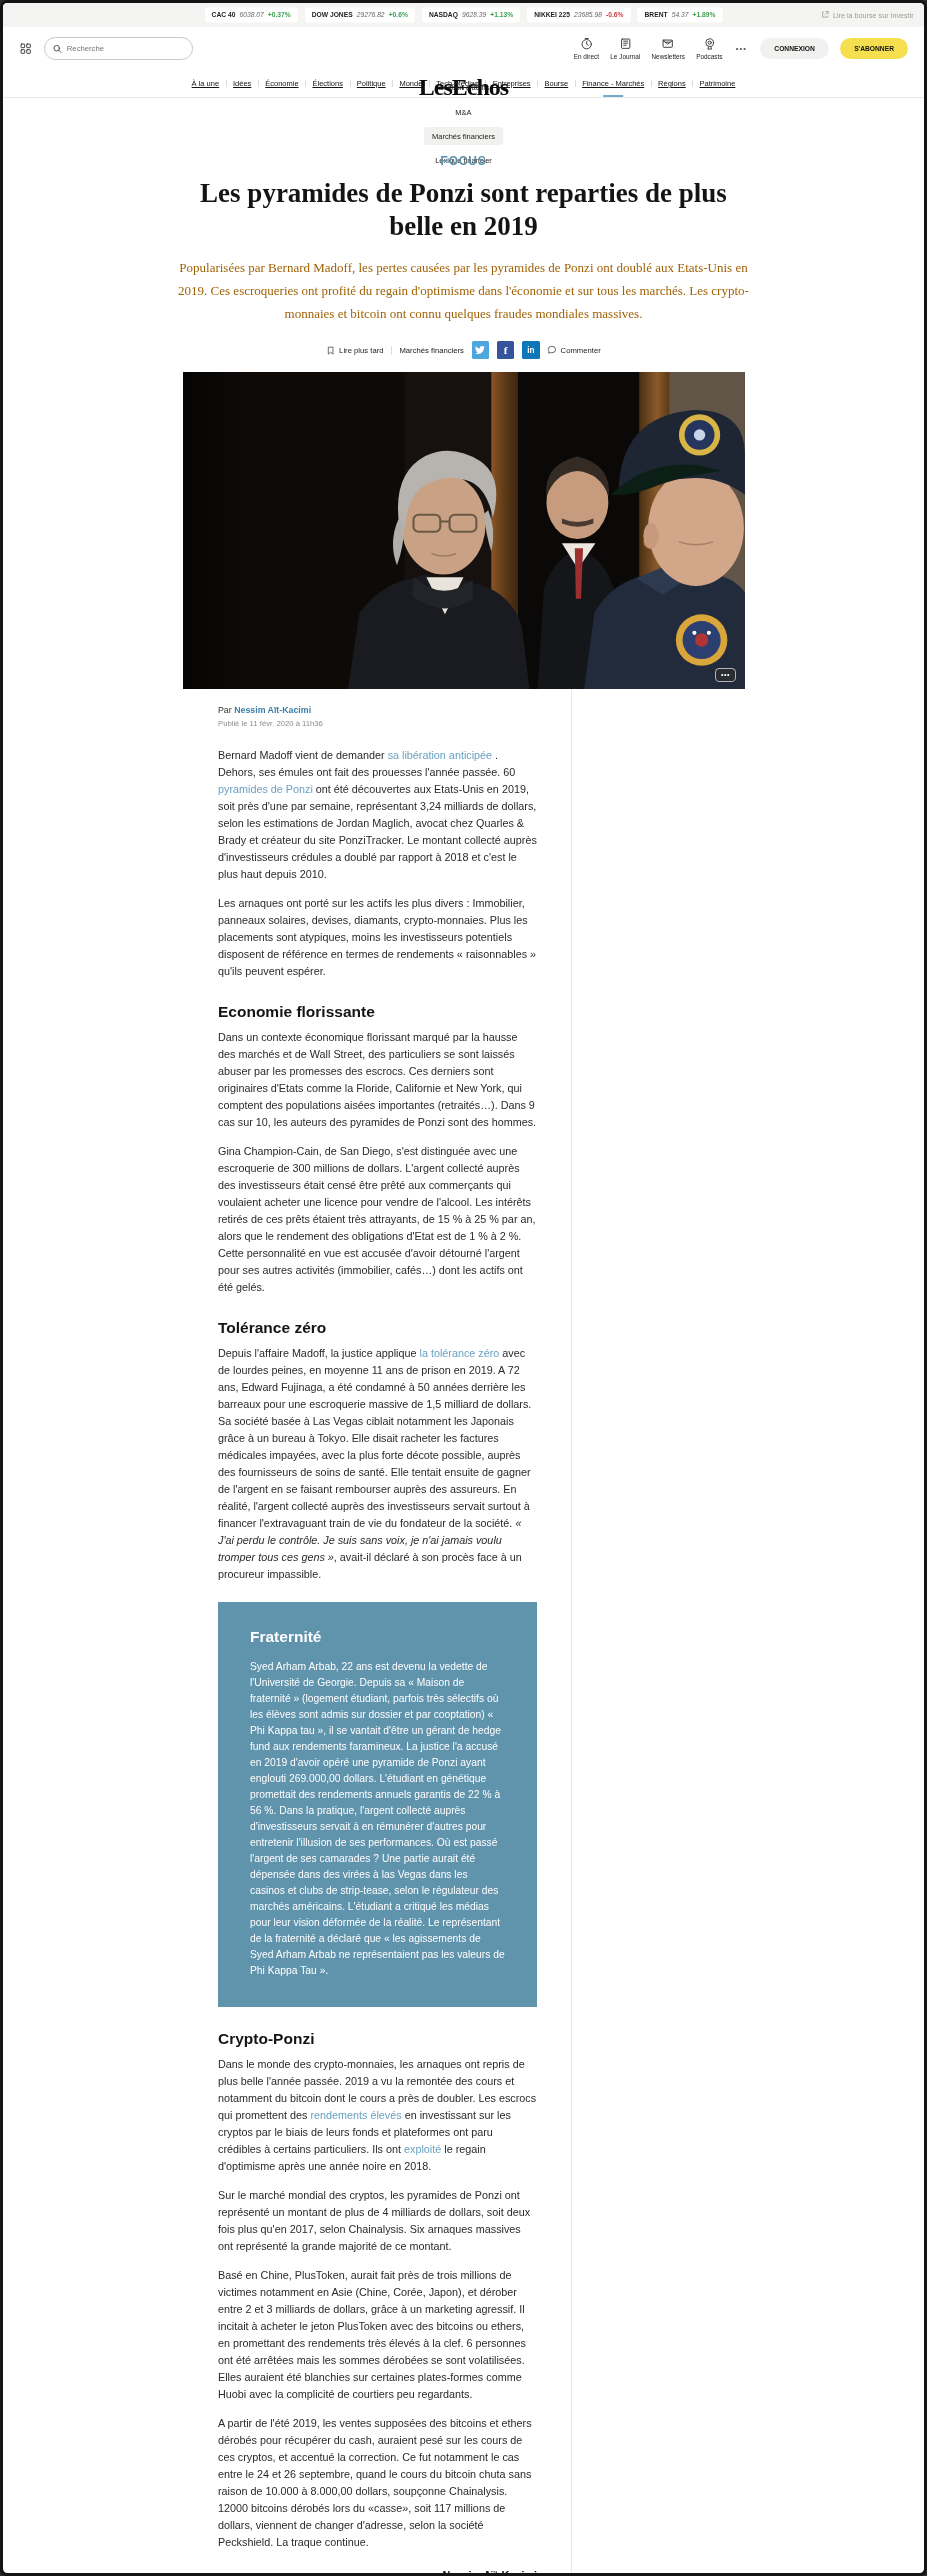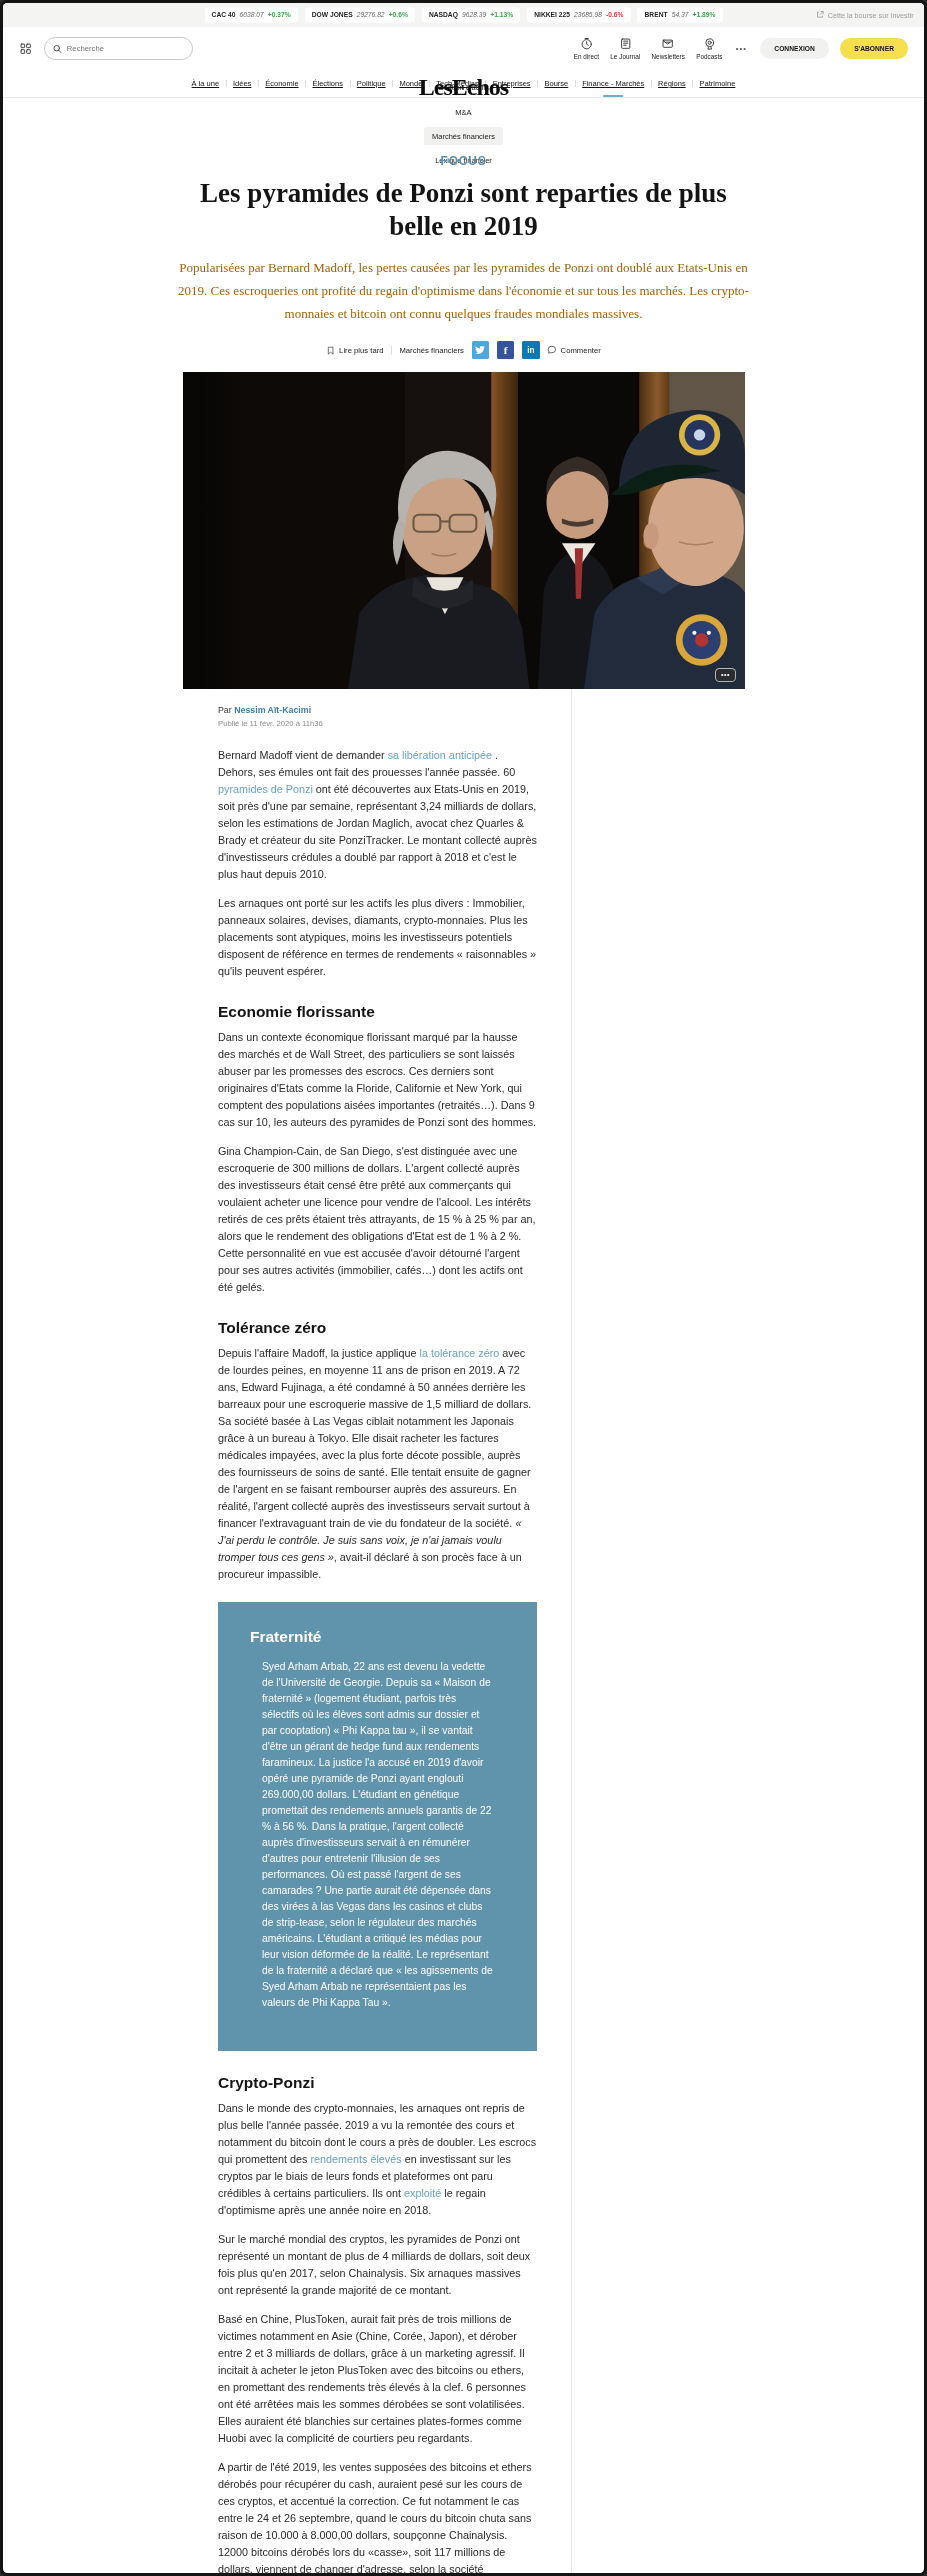--- a/index.html
+++ b/index.html
@@ -85,21 +85,21 @@
   .byline { font-size:8.8px; color:#333; }
   .byline .author { color:#3c7ea6; font-weight:700; cursor:pointer; }
   .published { margin-top:4.6px; color:#8c8c8c; font-size:7.7px; }
   .body-copy { margin-top:18.5px; }
   .body-copy p { font-size:10.8px; line-height:17px; color:#2a2a2a; margin:0 0 12px; }
   .body-copy h2 { font-size:15.5px; font-weight:700; color:#141414; margin:23px 0 8.2px; }
   .body-link { color:#69a1c2; text-decoration:none; cursor:pointer; }
   .italic { font-style:italic; }
   .infobox { background:#6093ac; color:#fff; margin:18.5px 0 16.5px; padding:26px 32px 28px; }
   .infobox h3 { font-size:15.5px; font-weight:700; margin-bottom:13.4px; }
-  .infobox p { font-size:10.3px; line-height:16px; color:#fff; margin:12px; }
+  .infobox p { font-size:10.3px; line-height:16px; color:#fff; margin:0; }
   .signature { margin-top:17.5px; text-align:right; font-weight:700; font-size:10.8px; color:#111; }
 
   .icon-stroke { stroke:#333; fill:none; stroke-width:1.8; stroke-linecap:round; stroke-linejoin:round; }
 </style>
 </head>
 <body>
 
 <div class="frame">
 
   <div class="ticker">
@@ -128,21 +128,21 @@
           <span class="t-name">BRENT</span>
           <span class="t-val">54.37</span>
           <span class="t-chg up">+1.89%</span>
         </div>
       </div>
     <a class="ticker-link">
       <svg width="8.2" height="8.2" viewBox="0 0 16 16">
         <path d="M6 3H3v10h10v-3" fill="none" stroke="#9a9a9a" stroke-width="1.6"></path>
         <path d="M9 2h5v5M13.5 2.5L8 8" fill="none" stroke="#9a9a9a" stroke-width="1.6"></path>
       </svg>
-      <span>Cette la bourse sur Investir</span>
+      <span>Lire la bourse sur Investir</span>
     </a>
   </div>
 
   <header class="hdr">
     <div class="hdr-left">
       <svg width="13.4" height="13.4" viewBox="0 0 26 26">
         <g class="icon-stroke">
           <rect x="4" y="4" width="7" height="7" rx="1"></rect>
             <rect x="15" y="4" width="7" height="7" rx="1"></rect>
           <rect x="4" y="15" width="7" height="7" rx="1"></rect>

